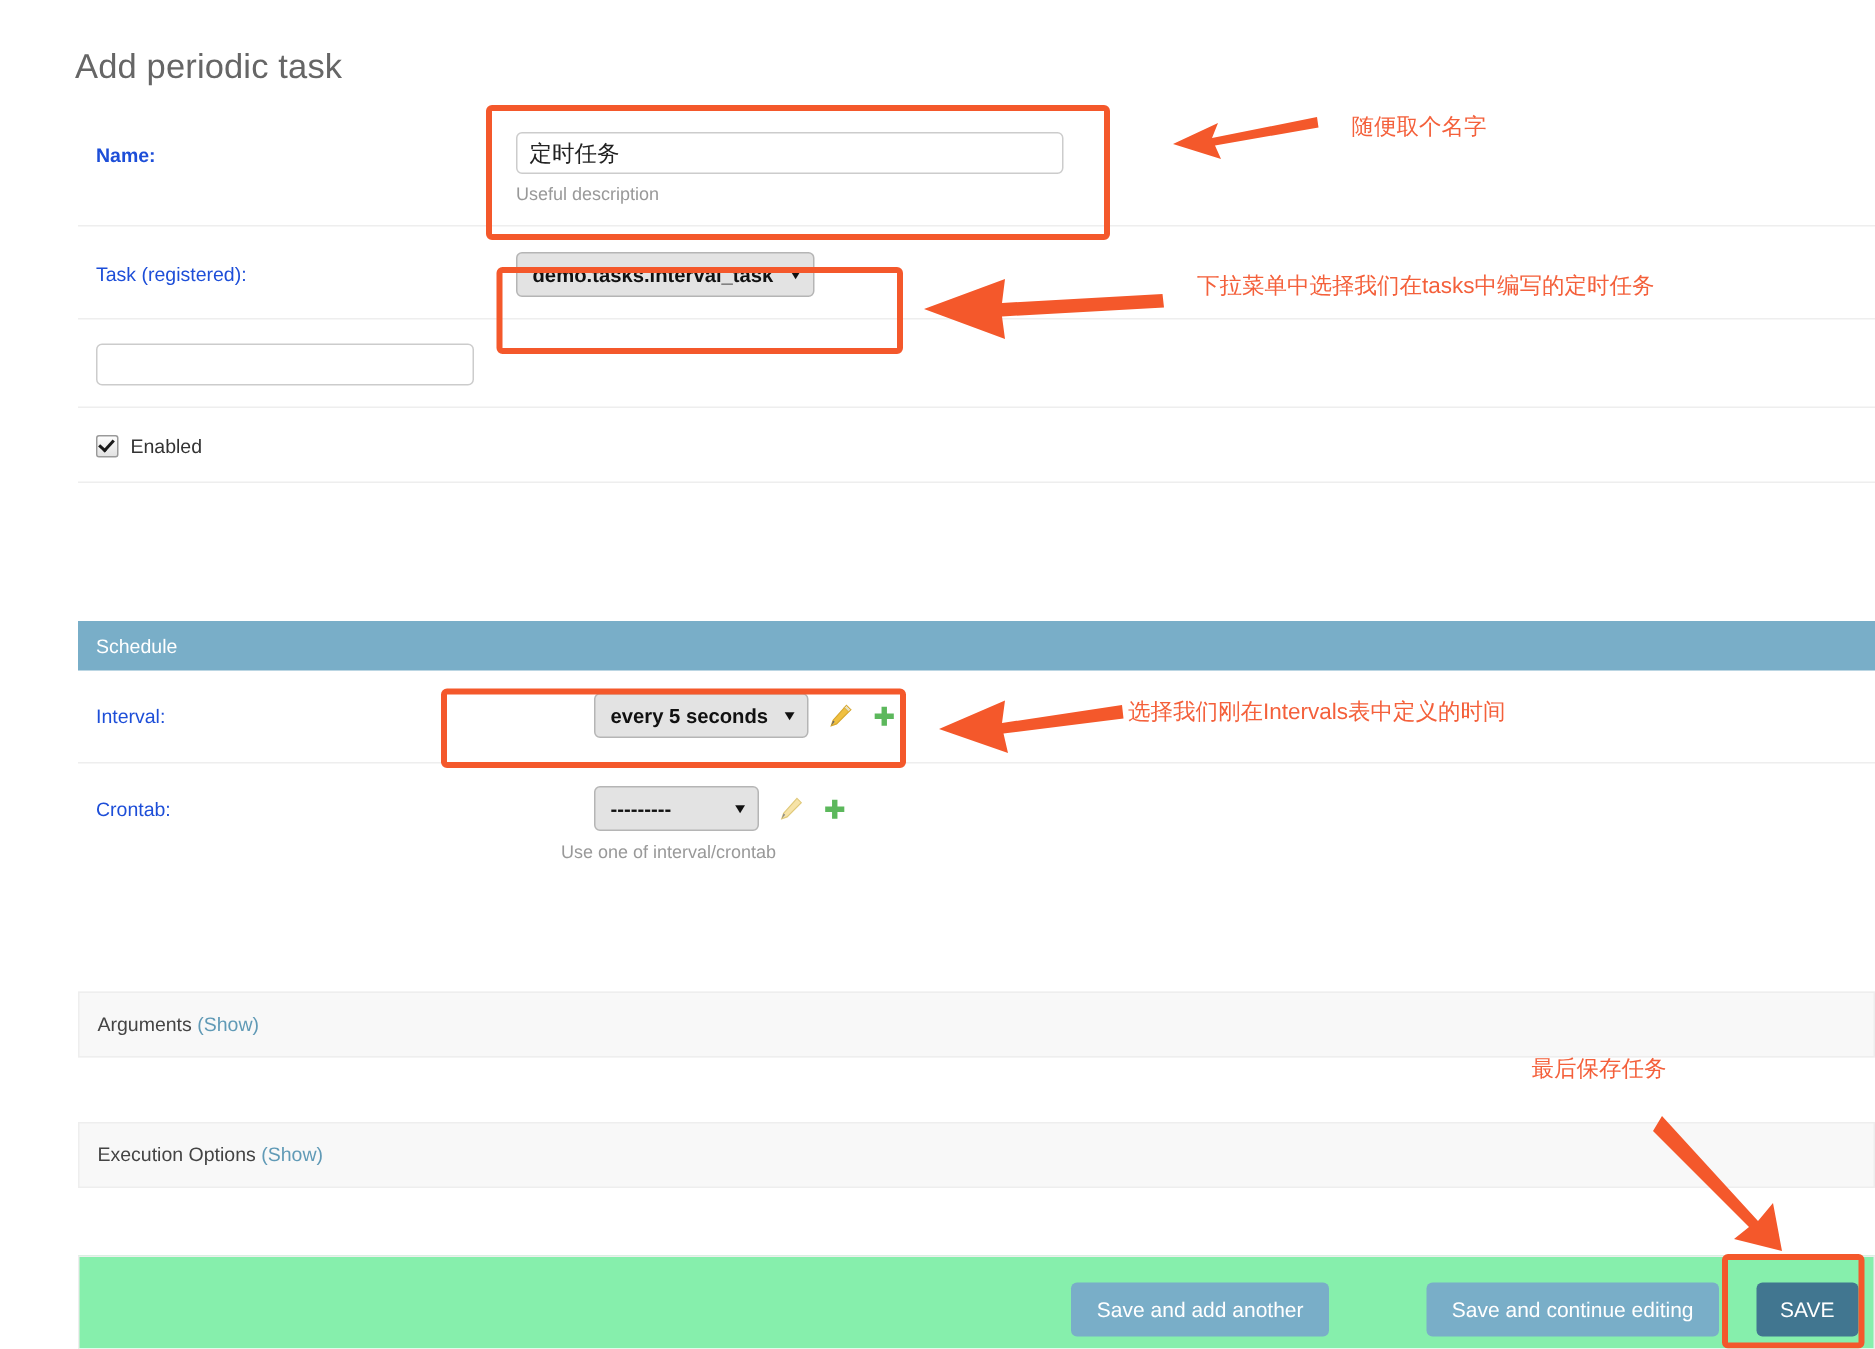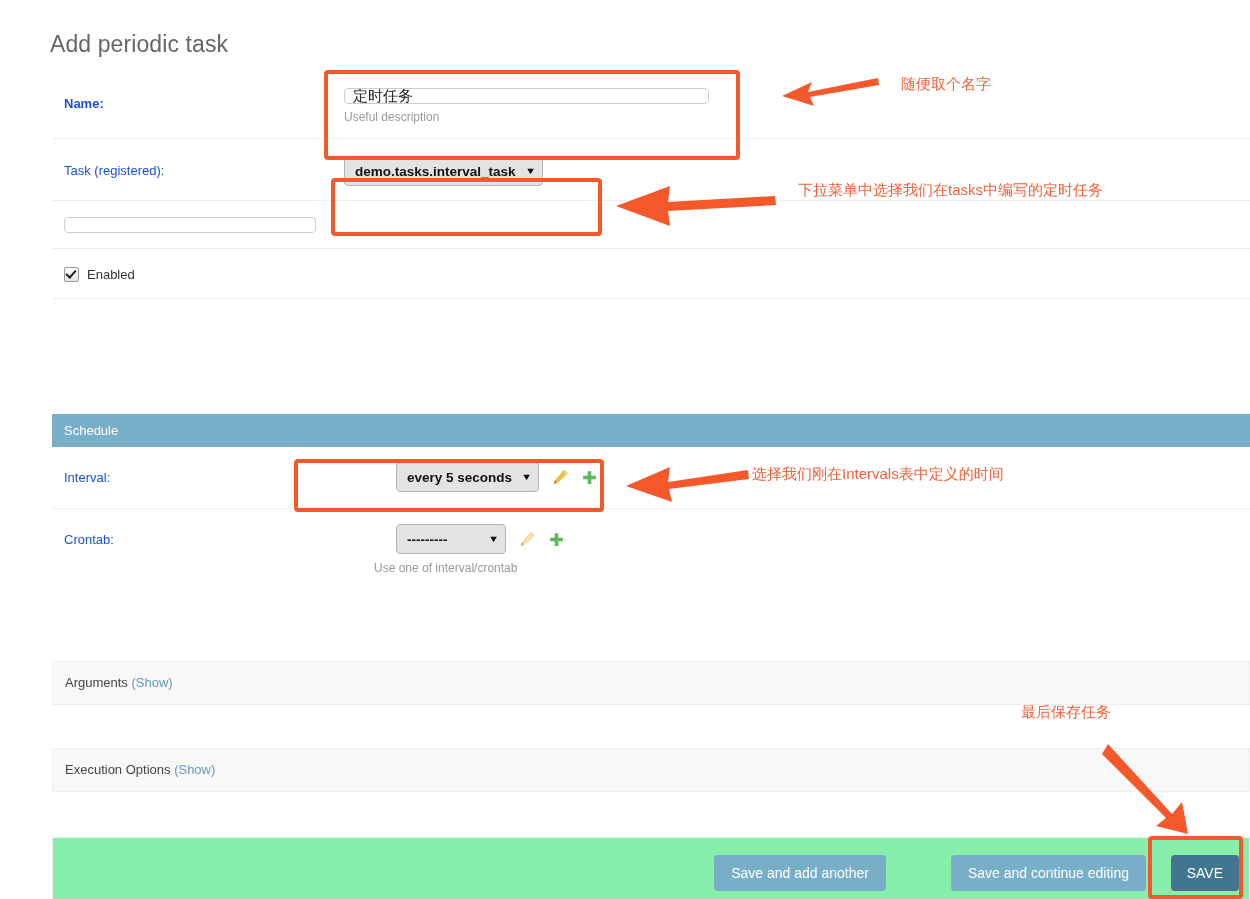--- a/index.html
+++ b/index.html
@@ -60,21 +60,21 @@
     line-height: 30px;
     padding-top: 1px;
   }
   .flabel.bold { font-weight: bold; }
 
   .fcontrol { flex: 1 1 auto; }
 
   input.text-input {
     box-sizing: border-box;
     width: 252px;
-    height: 16px;
+    height: 28px;
     padding: 5px 8px;
     border: 1px solid #cccccc;
     border-radius: 4px;
     background: #ffffff;
     font-family: "Liberation Sans", "DejaVu Sans", sans-serif;
     font-size: 15px;
     color: #222;
     outline: none;
   }
   input.text-input.wide { width: 365px; }

